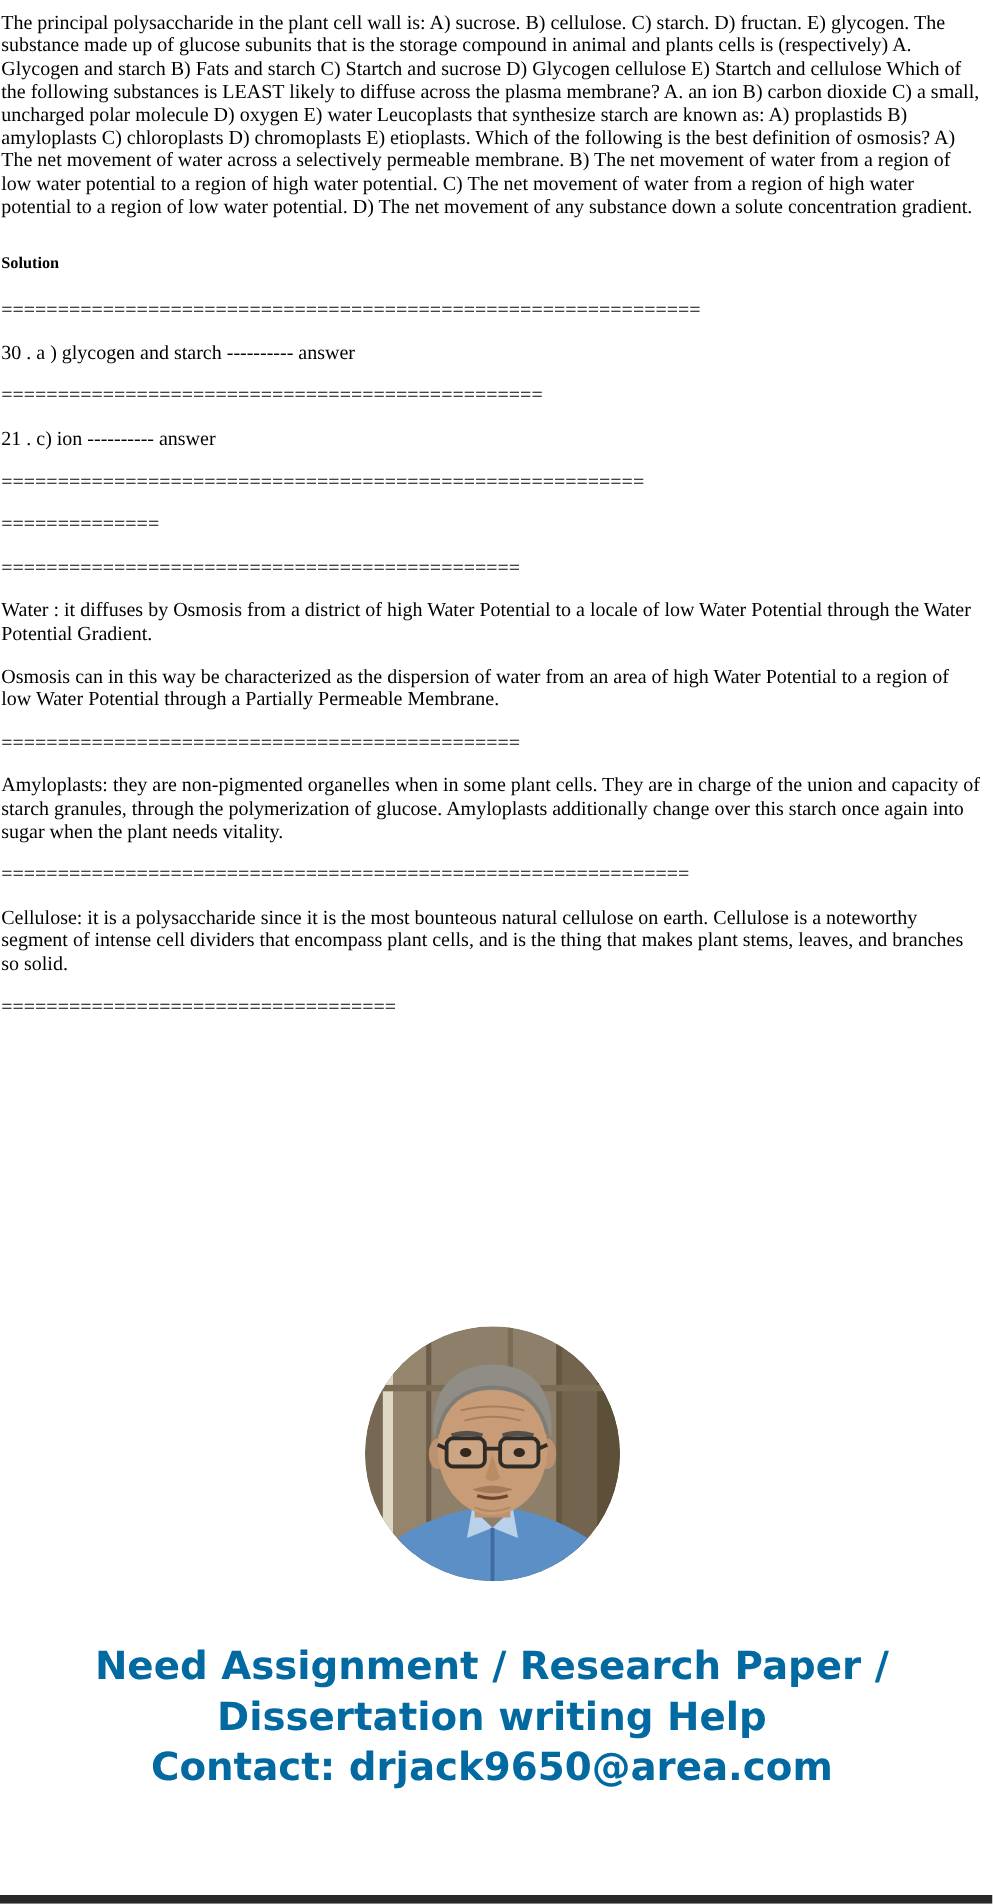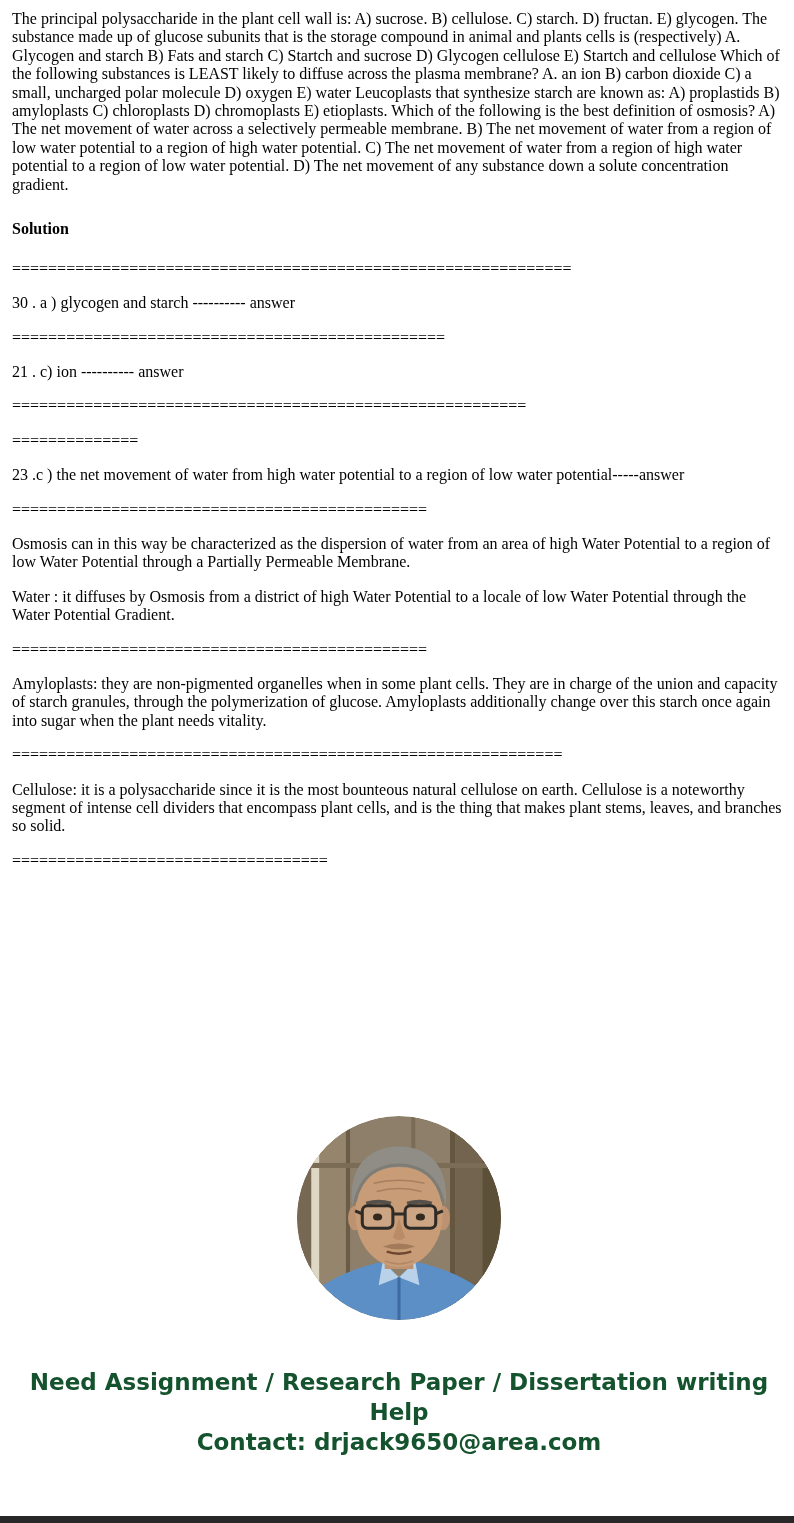--- a/index.html
+++ b/index.html
@@ -6,59 +6,59 @@
   html, body { margin: 0; padding: 0; background: #ffffff; }
   .page {
     position: relative;
     width: 794px;
     min-height: 1523px;
     margin: 0 auto;
     background: #ffffff;
     color: #000000;
     font-family: "Liberation Serif", serif;
     font-size: 16px;
-    padding: 8px 8px 0 12px;
+    padding: 8px 8px 0 1px;
   }
   .para {
     margin: 16px 0;
     line-height: 1.15;
   }
   .question { margin-top: 2px; }
   .divider {
     margin: 16px 0;
     line-height: 1.15;
     letter-spacing: 0;
     white-space: nowrap;
     overflow: hidden;
   }
   .solution-heading {
     font-family: "Liberation Serif", serif;
-    font-size: 16px;
+    font-size: 13px;
     font-weight: 700;
     margin: 26px 0 22px 0;
   }
   .avatar-wrap {
     display: flex;
     justify-content: center;
     margin-top: 246px;
   }
   .avatar {
     width: 204px;
     height: 204px;
     border-radius: 50%;
     display: block;
   }
   .footer {
     margin-top: 48px;
     text-align: center;
     font-family: "DejaVu Sans", sans-serif;
     font-weight: 700;
-    font-size: 23px;
+    font-size: 31px;
     line-height: 1.3;
-    color: #14532d;
+    color: #0369a1;
   }
   .footer-help { max-width: 750px; margin: 0 auto; }
   .footer-contact { margin-top: 0; }
   .bottom-bar {
     position: absolute;
     left: 0; right: 0; bottom: 0;
     height: 7px;
     background: #282828;
   }
 </style>
@@ -74,25 +74,24 @@
   <p class="divider">==============================================================</p>
 
   <p class="para">30 . a ) glycogen and starch ---------- answer</p>
   <p class="divider">================================================</p>
 
   <p class="para">21 . c) ion ---------- answer</p>
   <p class="divider">=========================================================</p>
 
   <p class="divider">==============</p>
 
-  <p class="para">23 .c ) the net movement of water from high water potential to a region of low water potential-----answer</p>
   <p class="divider">==============================================</p>
 
+  <p class="para">Water : it diffuses by Osmosis from a district of high Water Potential to a locale of low Water Potential through the Water Potential Gradient.</p>
   <p class="para">Osmosis can in this way be characterized as the dispersion of water from an area of high Water Potential to a region of low Water Potential through a Partially Permeable Membrane.</p>
-  <p class="para">Water : it diffuses by Osmosis from a district of high Water Potential to a locale of low Water Potential through the Water Potential Gradient.</p>
   <p class="divider">==============================================</p>
 
   <p class="para">Amyloplasts: they are non-pigmented organelles when in some plant cells. They are in charge of the union and capacity of starch granules, through the polymerization of glucose. Amyloplasts additionally change over this starch once again into sugar when the plant needs vitality.</p>
   <p class="divider">=============================================================</p>
 
   <p class="para">Cellulose: it is a polysaccharide since it is the most bounteous natural cellulose on earth. Cellulose is a noteworthy segment of intense cell dividers that encompass plant cells, and is the thing that makes plant stems, leaves, and branches so solid.</p>
   <p class="divider">===================================</p>
 
   <div class="avatar-wrap">
     <svg class="avatar" viewBox="0 0 200 200" aria-hidden="true">

